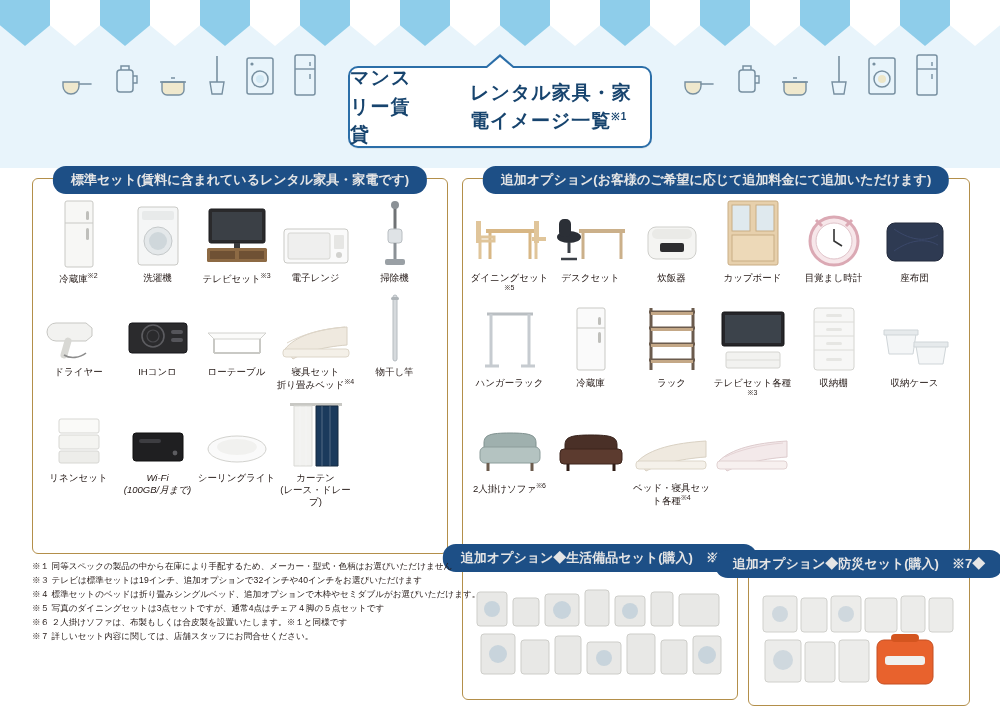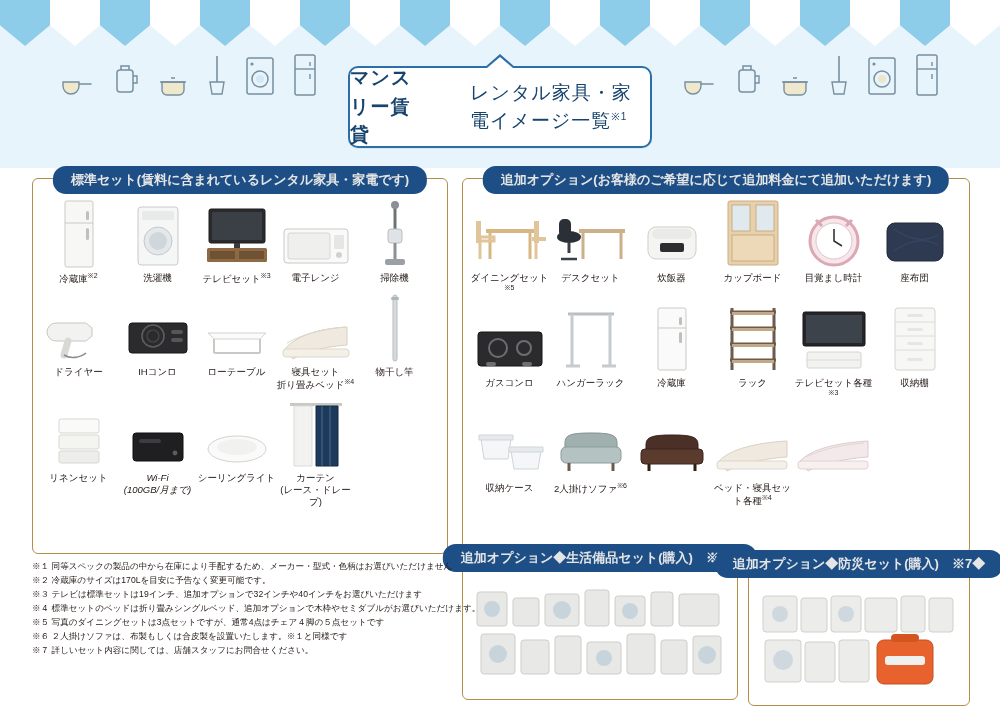--- a/index.html
+++ b/index.html
@@ -35,21 +35,21 @@
     content:"";position:absolute;top:-14px;left:50%;transform:translateX(-50%);
     width:0;height:0;border-left:16px solid transparent;border-right:16px solid transparent;
     border-bottom:14px solid #2b6ea8;
   }
   .title-badge:after{
     content:"";position:absolute;top:-11px;left:50%;transform:translateX(-50%);
     width:0;height:0;border-left:13px solid transparent;border-right:13px solid transparent;
     border-bottom:11px solid #ffffff;
   }
   .title-l1{font-size:19px;font-weight:bold;color:#17446e;letter-spacing:1px;line-height:1.5;}
-  .title-l2{font-size:19px;font-weight:normal;color:#17446e;letter-spacing:1px;line-height:1.5;padding-left:40px;}
+  .title-l2{font-size:19px;font-weight:bold;color:#17446e;letter-spacing:1px;line-height:1.5;padding-left:40px;}
   .title-l2 .sup{font-size:10px;vertical-align:super;}
 
   
   .panel{position:absolute;border:1.5px solid #b38f4a;border-radius:6px;background:#fff;}
   .panel-title{
     position:absolute;top:-13px;left:50%;transform:translateX(-50%);
     background:#1d4f86;color:#e5e5e5;border-radius:13px;
     font-size:13px;font-weight:bold;padding:5px 18px;white-space:nowrap;
   }
 
@@ -448,32 +448,20 @@
         <div class="thumb">
           <svg width="66" height="54" viewBox="0 0 66 54">
               <rect x="5" y="8" width="56" height="38" rx="8" fill="#2e3a52" stroke="#232b3d"></rect>
               <path d="M12 14c14 10 30 14 44 6" stroke="#3b486a" fill="none"></path>
               <path d="M12 36c14-10 30-14 44-6" stroke="#3b486a" fill="none"></path>
             </svg>
         </div>
         <div class="cap"><span>座布団</span></div>
       </div>
 
-      <div class="cell">
-        <div class="thumb">
-          <svg width="72" height="50" viewBox="0 0 72 50">
-              <rect x="4" y="8" width="64" height="34" rx="3" fill="#2b2b2d" stroke="#141416"></rect>
-              <circle cx="24" cy="24" r="9" fill="none" stroke="#6d6d72" stroke-width="2"></circle>
-              <circle cx="50" cy="24" r="7" fill="none" stroke="#6d6d72" stroke-width="2"></circle>
-              <rect x="12" y="38" width="10" height="4" rx="2" fill="#6d6d72"></rect>
-              <rect x="48" y="38" width="10" height="4" rx="2" fill="#6d6d72"></rect>
-            </svg>
-        </div>
-        <div class="cap"><span>ガスコンロ</span></div>
-      </div>
 
       <div class="cell">
         <div class="thumb">
           <svg width="62" height="70" viewBox="0 0 62 70">
               <path d="M8 10h46" stroke="#b9bec2" stroke-width="3"></path>
               <path d="M12 10v52M50 10v52" stroke="#c6cbd0" stroke-width="3"></path>
               <path d="M6 62h14M42 62h14" stroke="#c6cbd0" stroke-width="3"></path>
             </svg>
         </div>
         <div class="cap"><span>ハンガーラック</span></div>
@@ -658,21 +646,20 @@
               <circle cx="89" cy="24" r="8"></circle>
               <circle cx="26" cy="70" r="10"></circle>
             </g>
         </svg>
       </div>
     </div>
   </div>
 
   <div class="notes">
     <div>※１ 同等スペックの製品の中から在庫により手配するため、メーカー・型式・色柄はお選びいただけません</div>
-    <div>※２ 冷蔵庫のサイズは170Lを目安に予告なく変更可能です。</div>
     <div>※３ テレビは標準セットは19インチ、追加オプションで32インチや40インチをお選びいただけます</div>
     <div>※４ 標準セットのベッドは折り畳みシングルベッド、追加オプションで木枠やセミダブルがお選びいただけます。</div>
     <div>※５ 写真のダイニングセットは3点セットですが、通常4点はチェア４脚の５点セットです</div>
     <div>※６ ２人掛けソファは、布製もしくは合皮製を設置いたします。※１と同様です</div>
     <div>※７ 詳しいセット内容に関しては、店舗スタッフにお問合せください。</div>
   </div>
 
 </div>
 
 </body></html>

